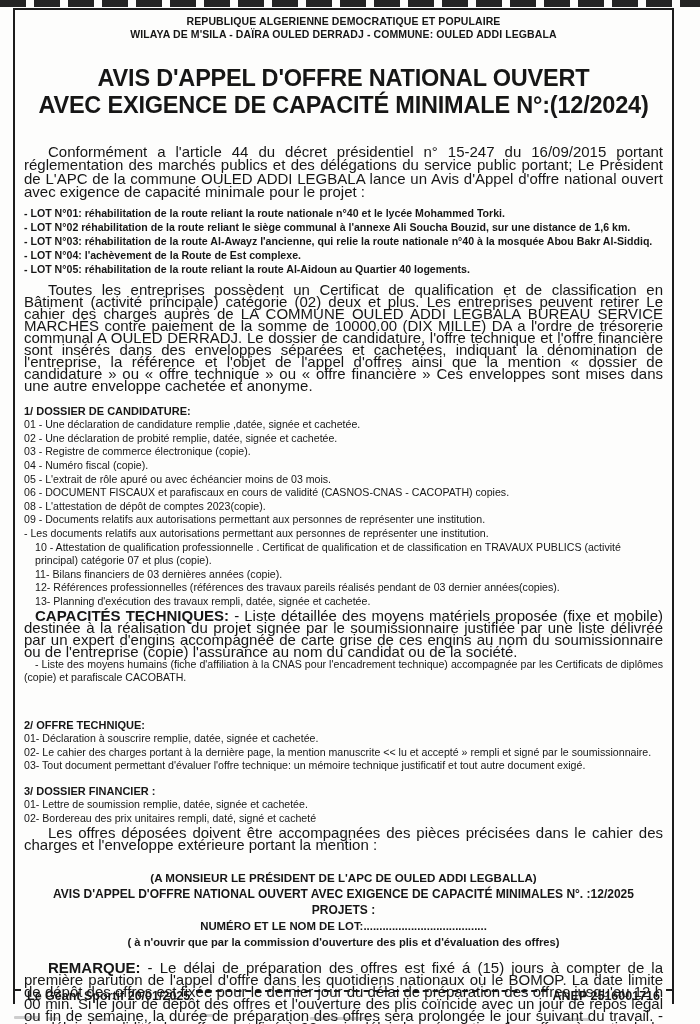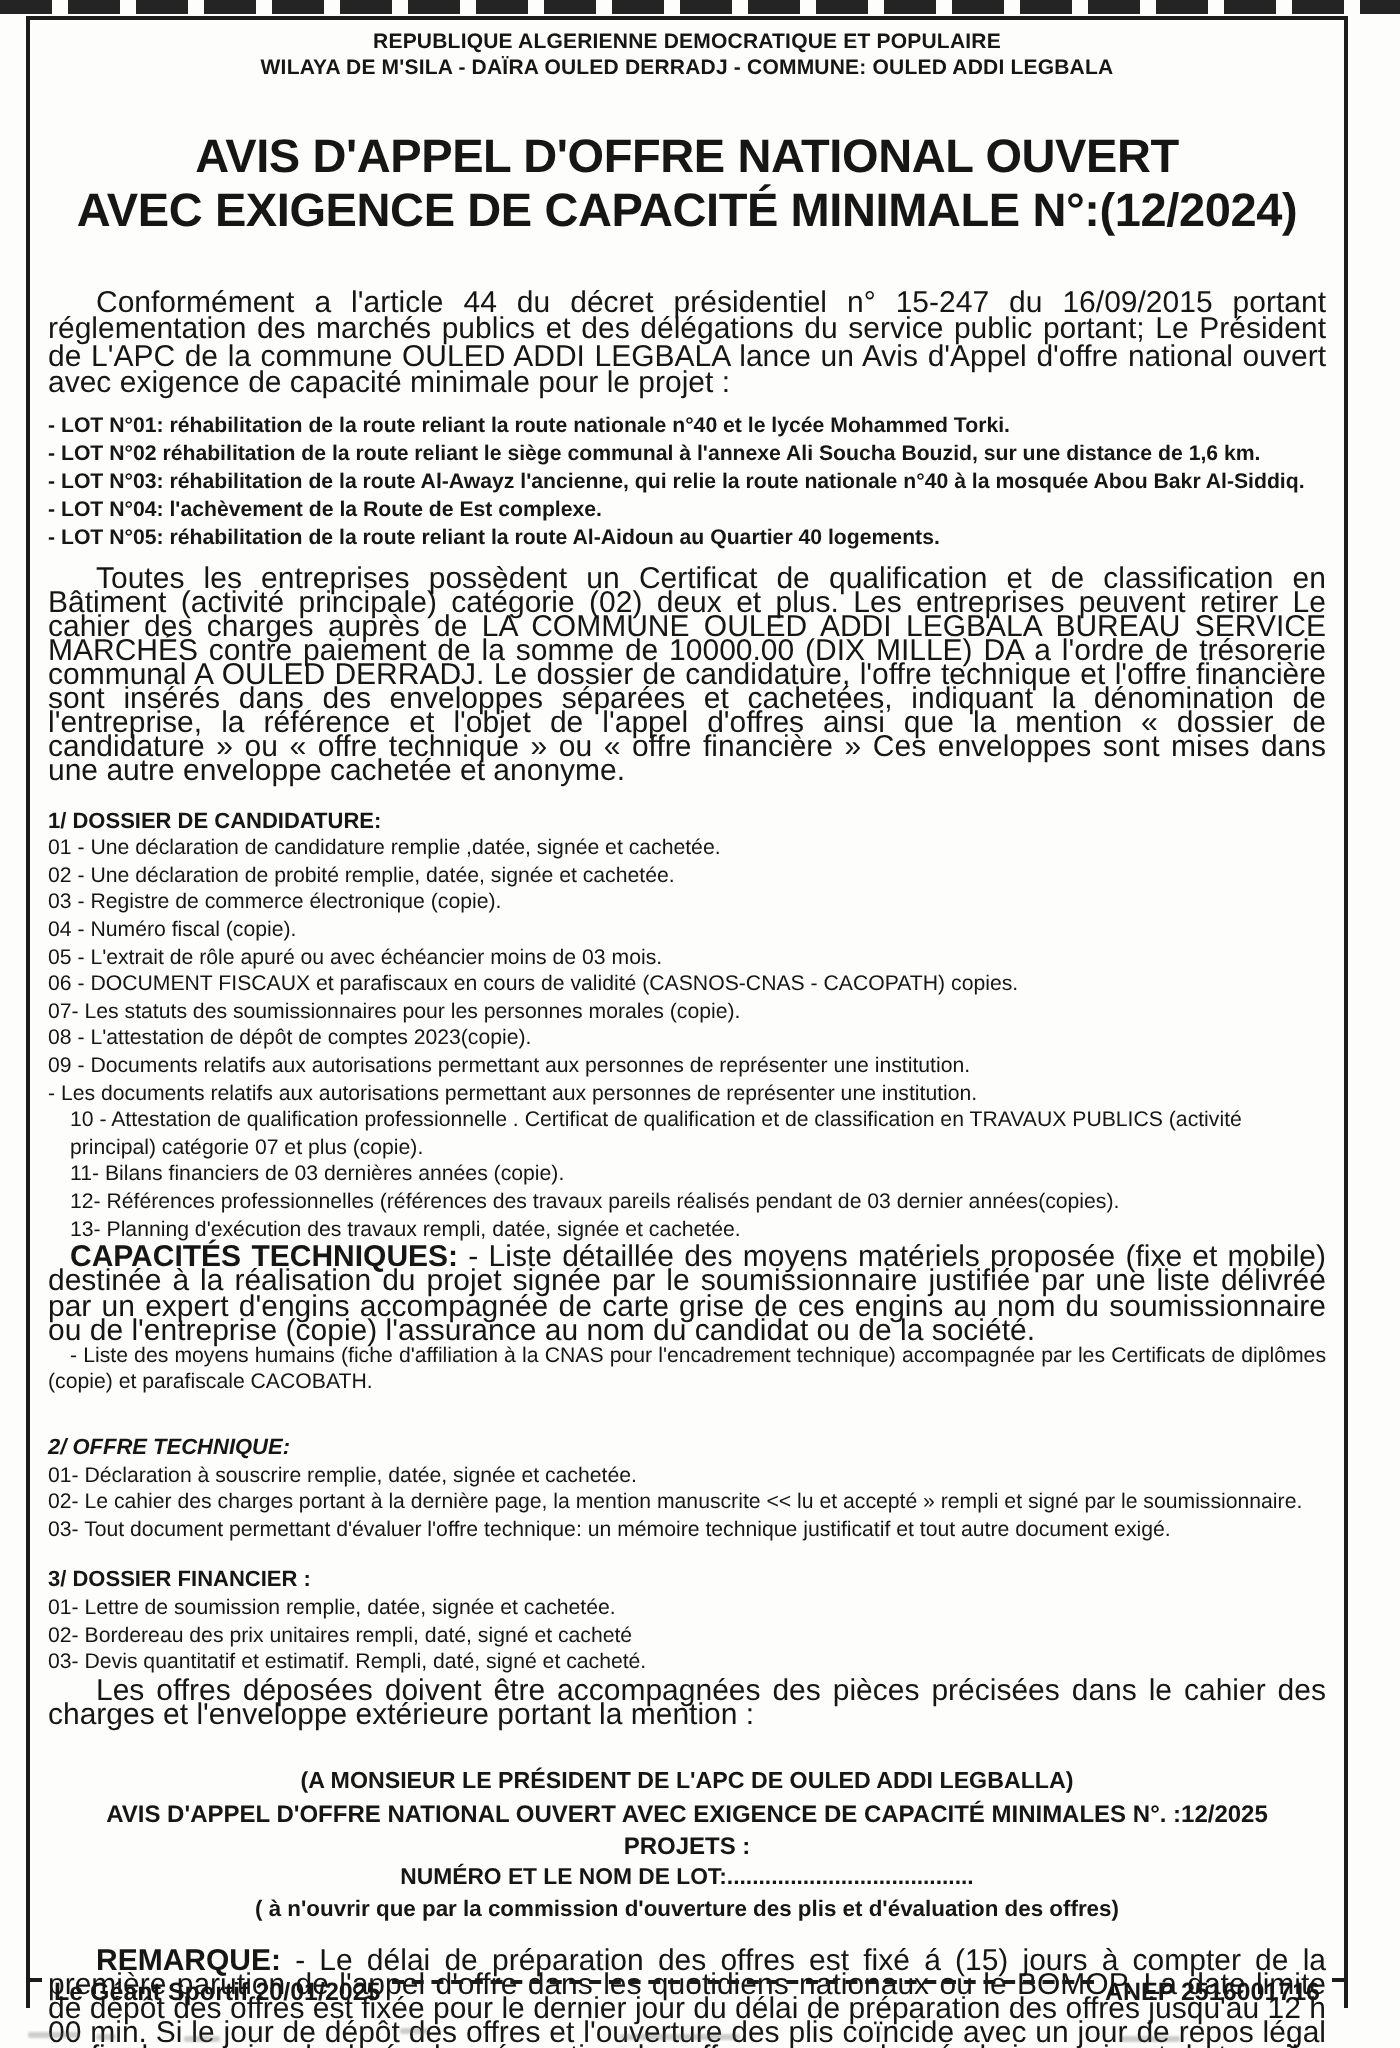--- a/index.html
+++ b/index.html
@@ -28,21 +28,21 @@
   .para{font-size:15px;line-height:12px;text-align:justify;text-indent:24px;}
   .intro{margin-top:27px;line-height:13.3px;}
   .lots{margin-top:9px;}
   .lot{font-size:10.6px;font-weight:bold;line-height:13.9px;}
   .p2{margin-top:7px;}
   .sec-heading{font-size:11px;font-weight:bold;line-height:13.5px;margin-top:13px;}
   .item{font-size:10.6px;line-height:13.6px;}
   .item.indent{padding-left:11px;}
   .cap{margin-top:1px;line-height:12.2px;text-indent:11px;}
   .cap2{line-height:12.6px;text-indent:11px;text-align:justify;}
-  .s2{margin-top:21px;font-style:italic;}
+  .s2{margin-top:35px;}
   .s3{margin-top:12px;}
   .closing{margin-top:1px;line-height:12.6px;}
   .mention{margin-top:18px;font-weight:bold;}
   .mention .m1{font-size:11.6px;line-height:16px;}
   .mention .m2{font-size:12px;line-height:16px;}
   .mention .m3{font-size:11.4px;line-height:16px;}
   .mention .m4{font-size:11.2px;line-height:16px;}
   .remark{margin-top:12px;line-height:12.1px;}
   .remark b{font-weight:bold;}
   .footer{
@@ -94,21 +94,20 @@
     <p class="para p2">Toutes les entreprises possèdent un Certificat de qualification et de classification en Bâtiment (activité principale) catégorie (02) deux et plus. Les entreprises peuvent retirer Le cahier des charges auprès de LA COMMUNE OULED ADDI LEGBALA BUREAU SERVICE MARCHÉS contre paiement de la somme de 10000.00 (DIX MILLE) DA a l'ordre de trésorerie communal A OULED DERRADJ. Le dossier de candidature, l'offre technique et l'offre financière sont insérés dans des enveloppes séparées et cachetées, indiquant la dénomination de l'entreprise, la référence et l'objet de l'appel d'offres ainsi que la mention « dossier de candidature » ou « offre technique » ou « offre financière » Ces enveloppes sont mises dans une autre enveloppe cachetée et anonyme.</p>
 
     <div class="sec-heading">1/ DOSSIER DE CANDIDATURE:</div>
     <div>
       <p class="item">01 - Une déclaration de candidature remplie ,datée, signée et cachetée.</p>
       <p class="item">02 - Une déclaration de probité remplie, datée, signée et cachetée.</p>
       <p class="item">03 - Registre de commerce électronique (copie).</p>
       <p class="item">04 - Numéro fiscal (copie).</p>
       <p class="item">05 - L'extrait de rôle apuré ou avec échéancier moins de 03 mois.</p>
       <p class="item">06 - DOCUMENT FISCAUX et parafiscaux en cours de validité (CASNOS-CNAS - CACOPATH) copies.</p>
-      <p class="item">07- Les statuts des soumissionnaires pour les personnes morales (copie).</p>
       <p class="item">08 - L'attestation de dépôt de comptes 2023(copie).</p>
       <p class="item">09 - Documents relatifs aux autorisations permettant aux personnes de représenter une institution.</p>
       <p class="item">- Les documents relatifs aux autorisations permettant aux personnes de représenter une institution.</p>
       <p class="item indent">10 - Attestation de qualification professionnelle . Certificat de qualification et de classification en TRAVAUX PUBLICS (activité principal) catégorie 07 et plus (copie).</p>
       <p class="item indent">11- Bilans financiers de 03 dernières années (copie).</p>
       <p class="item indent">12- Références professionnelles (références des travaux pareils réalisés pendant de 03 dernier années(copies).</p>
       <p class="item indent">13- Planning d'exécution des travaux rempli, datée, signée et cachetée.</p>
     </div>
     <p class="para cap"><b>CAPACITÉS TECHNIQUES:</b><span> - Liste détaillée des moyens matériels proposée (fixe et mobile) destinée à la réalisation du projet signée par le soumissionnaire justifiée par une liste délivrée par un expert d'engins accompagnée de carte grise de ces engins au nom du soumissionnaire ou de l'entreprise (copie) l'assurance au nom du candidat ou de la société.</span></p>
     <p class="cap2 body-txt">- Liste des moyens humains (fiche d'affiliation à la CNAS pour l'encadrement technique) accompagnée par les Certificats de diplômes (copie) et parafiscale CACOBATH.</p>
@@ -117,21 +116,20 @@
     <div>
       <p class="item">01- Déclaration à souscrire remplie, datée, signée et cachetée.</p>
       <p class="item">02- Le cahier des charges portant à la dernière page, la mention manuscrite &lt;&lt; lu et accepté » rempli et signé par le soumissionnaire.</p>
       <p class="item">03- Tout document permettant d'évaluer l'offre technique: un mémoire technique justificatif et tout autre document exigé.</p>
     </div>
 
     <div class="sec-heading s3">3/ DOSSIER FINANCIER :</div>
     <div>
       <p class="item">01- Lettre de soumission remplie, datée, signée et cachetée.</p>
       <p class="item">02- Bordereau des prix unitaires rempli, daté, signé et cacheté</p>
-      <p class="item">03- Devis quantitatif et estimatif. Rempli, daté, signé et cacheté.</p>
     </div>
     <p class="para closing">Les offres déposées doivent être accompagnées des pièces précisées dans le cahier des charges et l'enveloppe extérieure portant la mention :</p>
 
     <div class="mention center">
       <div class="m1">(A MONSIEUR LE PRÉSIDENT DE L'APC DE OULED ADDI LEGBALLA)</div>
       <div class="m2">AVIS D'APPEL D'OFFRE NATIONAL OUVERT AVEC EXIGENCE DE CAPACITÉ MINIMALES N°. :12/2025 PROJETS :</div>
       <div class="m3">NUMÉRO ET LE NOM DE LOT:.......................................</div>
       <div class="m4">( à n'ouvrir que par la commission d'ouverture des plis et d'évaluation des offres)</div>
     </div>
 

